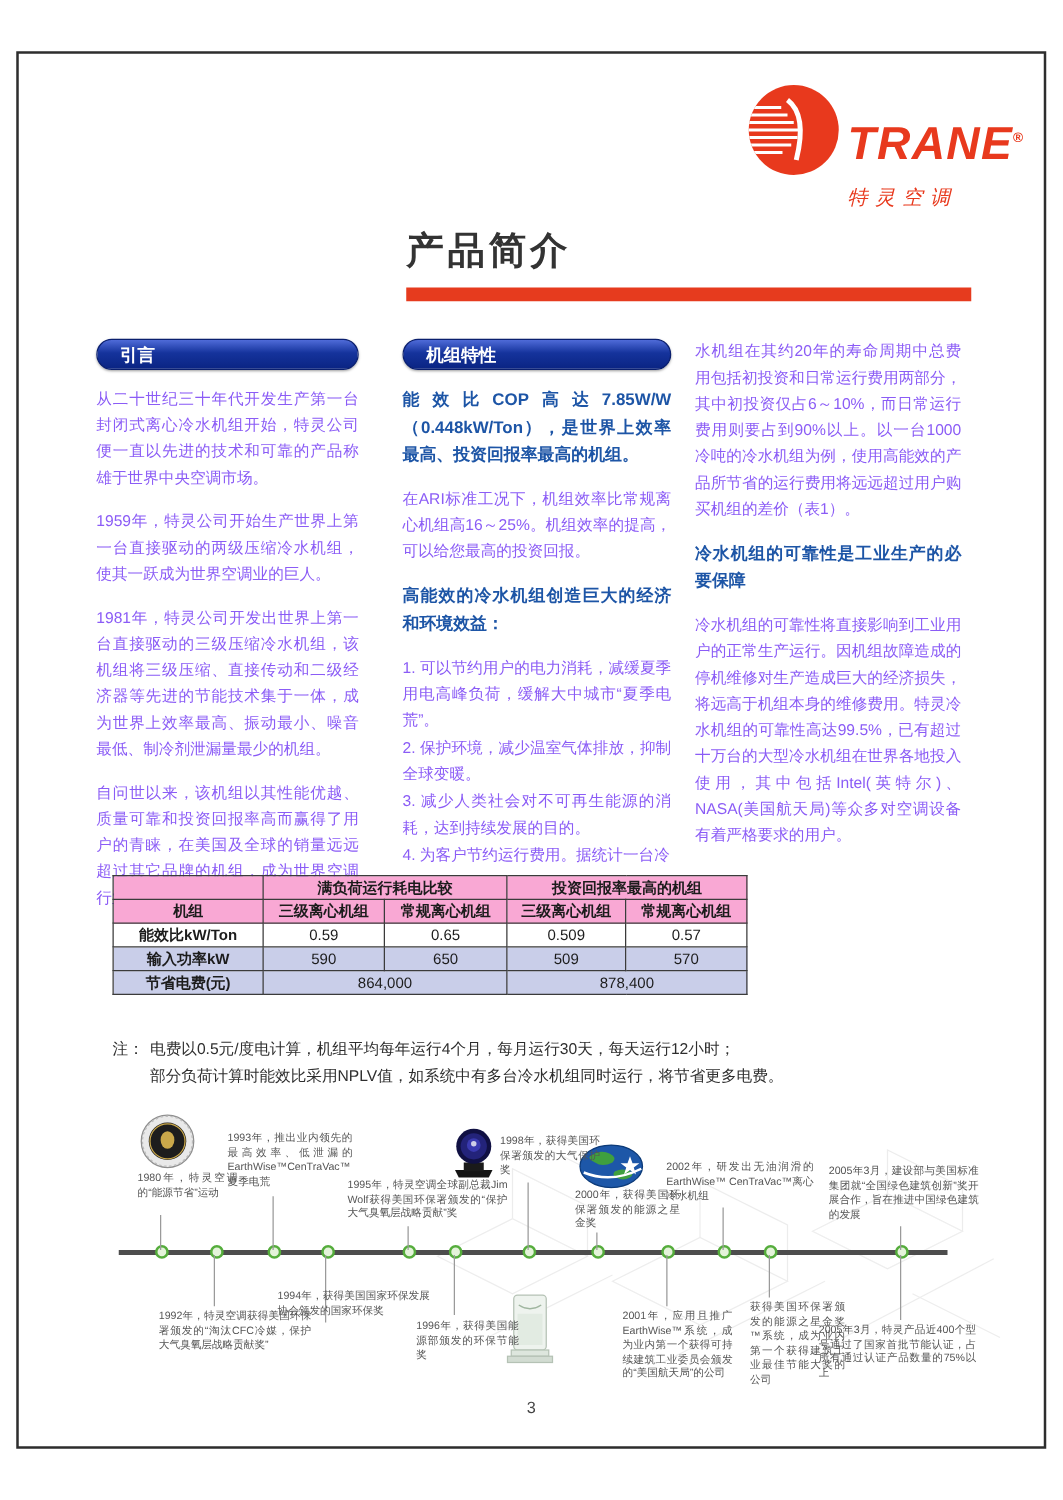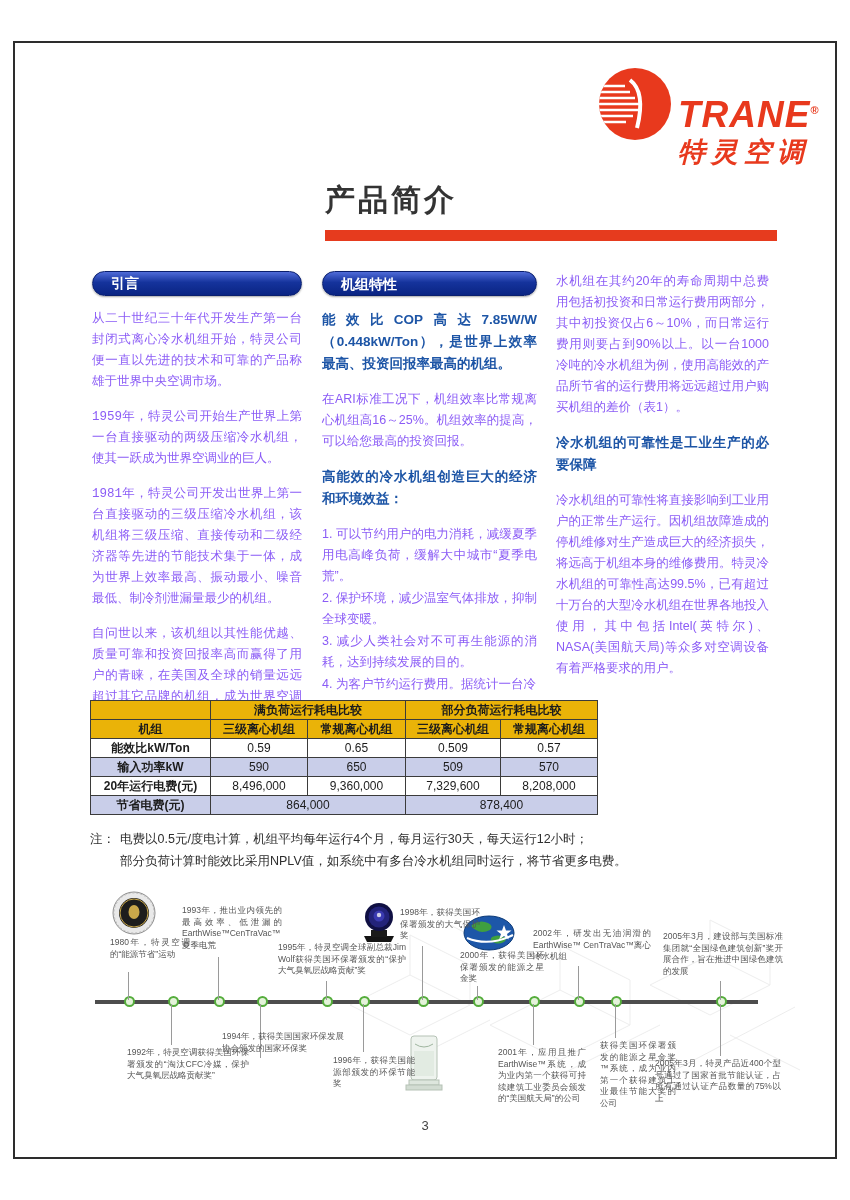--- a/index.html
+++ b/index.html
@@ -8,47 +8,47 @@
   .frame { position:absolute; left:13px; top:41px; width:820px; height:1114px;
            border:2px solid #2d2d2d; }
 
   
   .logo { position:absolute; left:597px; top:66px; display:flex; }
   .logo-circle { width:76px; height:76px; }
   .logo-txt { margin-left:5px; }
   .brand { font-size:37px; font-weight:bold; font-style:italic; color:#e8391d;
            line-height:1; margin-top:30px; letter-spacing:1px; }
   .brand sup { font-size:11px; font-style:normal; }
-  .brand-sub { font-size:27px; font-weight:bold; font-style:italic; color:#e8391d;
-               letter-spacing:6px; margin-top:1px; }
+  .brand-sub { font-size:16px; font-weight:normal; font-style:italic; color:#e8391d;
+               letter-spacing:6px; margin-top:15px; }
 
   
   .page-title { position:absolute; left:325px; top:180px; font-size:30px; font-weight:bold;
                 color:#333; letter-spacing:3px; }
   .title-rule { position:absolute; left:325px; top:230px; width:452px; height:11px; background:#e63b1e; }
 
   
   .col { position:absolute; top:271px; }
-  .col1 { left:92px;  width:210px;font-family:Liberation Mono, monospace; }
+  .col1 { left:77px;  width:210px; }
   .col2 { left:322px; width:215px; }
   .col3 { left:556px; width:213px; }
   .pill { height:25px; line-height:25px; border-radius:13px;
           background:linear-gradient(180deg,#4f6bd8 0%,#15339c 45%,#0a2483 100%);
           border:1px solid #0a1f6e; color:#fff; font-size:14px; font-weight:bold;
           padding-left:18px; box-sizing:border-box; margin-bottom:13px;
           box-shadow:0 1px 2px rgba(0,0,0,.35); }
   .col p { margin:0 0 14px; font-size:12.5px; line-height:21px; text-align:justify; color:#8b5cf6; }
   .col p.tight { margin-bottom:1px; }
   .blue { color:#1d55a6 !important; font-weight:bold; font-size:13.5px !important; line-height:22px !important; }
 
   
   .cmp-table { position:absolute; left:90px; top:700px; border-collapse:collapse; }
   .cmp-table td { border:1px solid #3b3b3b; height:18px; text-align:center; font-size:12px;
                   color:#1c1c1c; padding:0 2px; }
-  .hdr { background:#eab308; font-weight:bold; }
+  .hdr { background:#f9a8d4; font-weight:bold; }
   .alt { background:#c9cee9; }
   .lbl { font-weight:bold; }
 
   
   .notes { position:absolute; left:90px; top:828px; width:648px; font-size:12.5px;
            line-height:22px; color:#2e2e2e; display:flex; }
   .notes .pfx { flex:0 0 30px; font-weight:normal; }
 
   
   .watermark { position:absolute; left:330px; top:885px; opacity:.45; }
@@ -125,21 +125,21 @@
         <col style="width:120px">
         <col style="width:97px">
         <col style="width:98px">
         <col style="width:95px">
         <col style="width:97px">
       </colgroup>
     <tbody>
         <tr>
       <td class="hdr"></td>
       <td class="hdr" colspan="2">满负荷运行耗电比较</td>
-      <td class="hdr" colspan="2">部分负荷运行耗电比较</td>
+      <td class="hdr" colspan="2">投资回报率最高的机组</td>
     </tr>
     <tr>
       <td class="hdr">机组</td>
       <td class="hdr">三级离心机组</td>
       <td class="hdr">常规离心机组</td>
       <td class="hdr">三级离心机组</td>
       <td class="hdr">常规离心机组</td>
     </tr>
     <tr>
       <td class="lbl">能效比kW/Ton</td>
@@ -147,27 +147,20 @@
       <td>0.65</td>
       <td>0.509</td>
       <td>0.57</td>
     </tr>
     <tr>
       <td class="lbl alt">输入功率kW</td>
       <td class="alt">590</td>
       <td class="alt">650</td>
       <td class="alt">509</td>
       <td class="alt">570</td>
-    </tr>
-    <tr>
-      <td class="lbl">20年运行电费(元)</td>
-      <td>8,496,000</td>
-      <td>9,360,000</td>
-      <td>7,329,600</td>
-      <td>8,208,000</td>
     </tr>
     <tr>
       <td class="lbl alt">节省电费(元)</td>
       <td class="alt" colspan="2">864,000</td>
       <td class="alt" colspan="2">878,400</td>
     </tr>
   </tbody>
     </table>
 
   <div class="notes">

